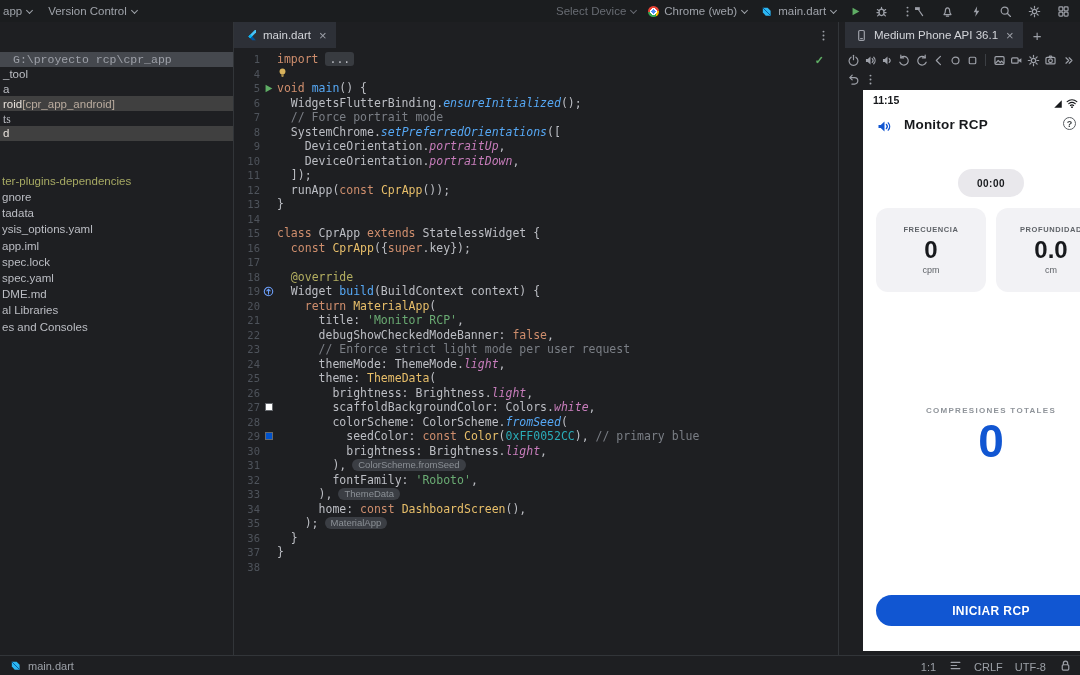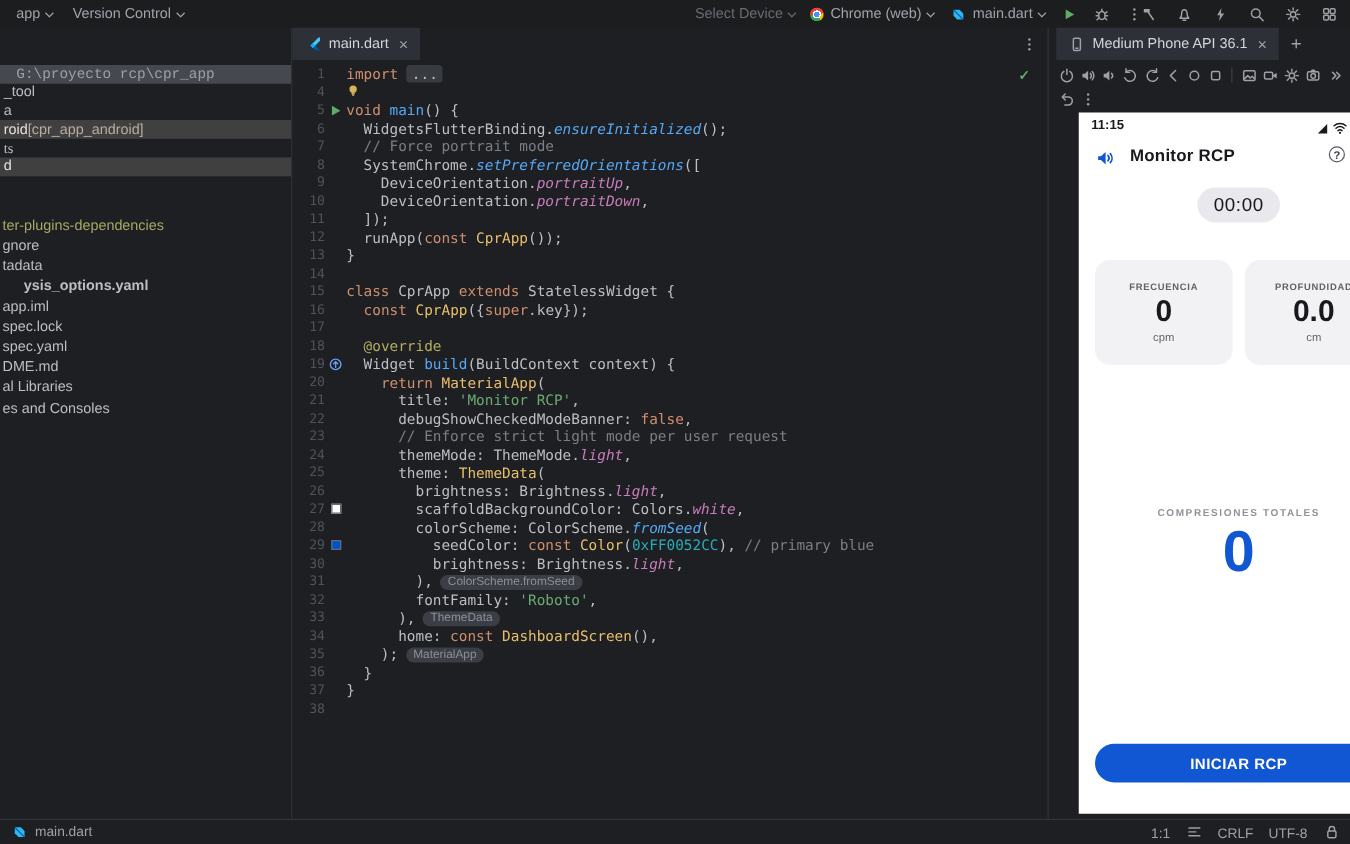--- a/index.html
+++ b/index.html
@@ -3,21 +3,21 @@
 <meta charset="utf-8">
 <style>
   html,body{margin:0;padding:0}
   body{position:relative;width:1080px;height:675px;background:#1e1f22;overflow:hidden;
        font-family:"Liberation Sans",sans-serif;}
   i,em{font-style:normal}
 
   
   .topbar{position:absolute;left:0;top:0;width:100%;height:22px;background:#1b1d1f;
           display:flex;align-items:center;color:#9fa3aa;font-size:11.5px;z-index:5}
-  .tb-left{display:flex;gap:16px;margin-left:13px;align-items:center}
+  .tb-left{display:flex;gap:16px;margin-left:3px;align-items:center}
   .tb-item{display:inline-flex;align-items:center;gap:5px;white-space:nowrap;cursor:default}
   .chev{display:inline-block;width:4px;height:4px;border-right:1.2px solid currentColor;
         border-bottom:1.2px solid currentColor;transform:rotate(45deg);margin-top:-2px}
   .tb-center{position:absolute;left:556px;top:0;height:22px;display:flex;gap:12px;align-items:center}
   .dim{color:#686c73}
   .tb-right{position:absolute;right:10px;top:0;height:22px;display:flex;gap:15px;align-items:center}
   .icon-btn{display:inline-flex;align-items:center;justify-content:center;width:14px;height:14px}
   .chrome-icon{width:11px;height:11px;border-radius:50%;
      background:radial-gradient(circle,#4e8df5 0 28%,#fff 28% 42%,rgba(0,0,0,0) 42%),
      conic-gradient(from -40deg,#ea4335 0 120deg,#fbbc05 120deg 185deg,#34a853 185deg 300deg,#ea4335 300deg 360deg)}
@@ -76,23 +76,23 @@
 
   
   .screen{position:absolute;left:863px;top:90px;width:256px;height:561px;background:#fff;color:#17191c}
   .scr-time{position:absolute;top:4px;left:10px;font-size:10.5px;font-weight:bold}
   .scr-status-icons{position:absolute;top:5px;left:190px;display:flex;gap:3px;align-items:center}
   .scr-speaker{position:absolute;top:29px;left:13px}
   .scr-title{position:absolute;top:27px;left:41px;font-size:13.5px;font-weight:bold;letter-spacing:.2px}
   .scr-help{position:absolute;top:27px;left:200px;width:13px;height:13px;border:1.3px solid #5a5e63;
             border-radius:50%;display:flex;align-items:center;justify-content:center;
             font-size:9px;font-weight:bold;color:#3c4043;box-sizing:border-box}
-  .scr-timer{position:absolute;top:60px;left:95px;width:66px;height:28px;background:#e9e8ec;
+  .scr-timer{position:absolute;top:79px;left:95px;width:66px;height:28px;background:#e9e8ec;
              border-radius:14px;display:flex;align-items:center;justify-content:center;
-             font-size:15px;font-weight:normal;letter-spacing:.5px}
+             font-size:10px;font-weight:bold;letter-spacing:.5px}
   .scr-cards{position:absolute;top:118px;left:13px;display:flex;gap:10px}
   .card{width:110px;height:84px;background:#f2f2f5;border-radius:12px;display:flex;
         flex-direction:column;align-items:center;justify-content:center;gap:3px}
   .card .lbl{font-size:7.5px;letter-spacing:.6px;color:#5f6368;font-weight:bold}
   .card .val{font-size:24px;font-weight:bold;color:#17191c;line-height:25px}
   .card .unit{font-size:9px;color:#5f6368}
   .scr-total-label{position:absolute;top:316px;width:256px;text-align:center;font-size:8px;
                    letter-spacing:1.3px;color:#8f949a;font-weight:bold}
   .scr-total-value{position:absolute;top:327px;width:256px;text-align:center;font-size:46px;
                    font-weight:bold;color:var(--blue,#1156d2);line-height:48px}
@@ -227,21 +227,21 @@
       <div class="tree-group g1">
         <div class="tree-row ignored" style="padding-left: 2px;">
           <span>ter-plugins-dependencies</span>
         </div>
         <div class="tree-row" style="padding-left: 2px;">
           <span>gnore</span>
         </div>
         <div class="tree-row" style="padding-left: 2px;">
           <span>tadata</span>
         </div>
-        <div class="tree-row" style="padding-left: 19px; font-weight: bold;">
+        <div class="tree-row" style="padding-left: 2px;">
           <span>ysis_options.yaml</span>
         </div>
         <div class="tree-row" style="padding-left: 2px;">
           <span>app.iml</span>
         </div>
         <div class="tree-row" style="padding-left: 2px;">
           <span>spec.lock</span>
         </div>
         <div class="tree-row" style="padding-left: 2px;">
           <span>spec.yaml</span>

